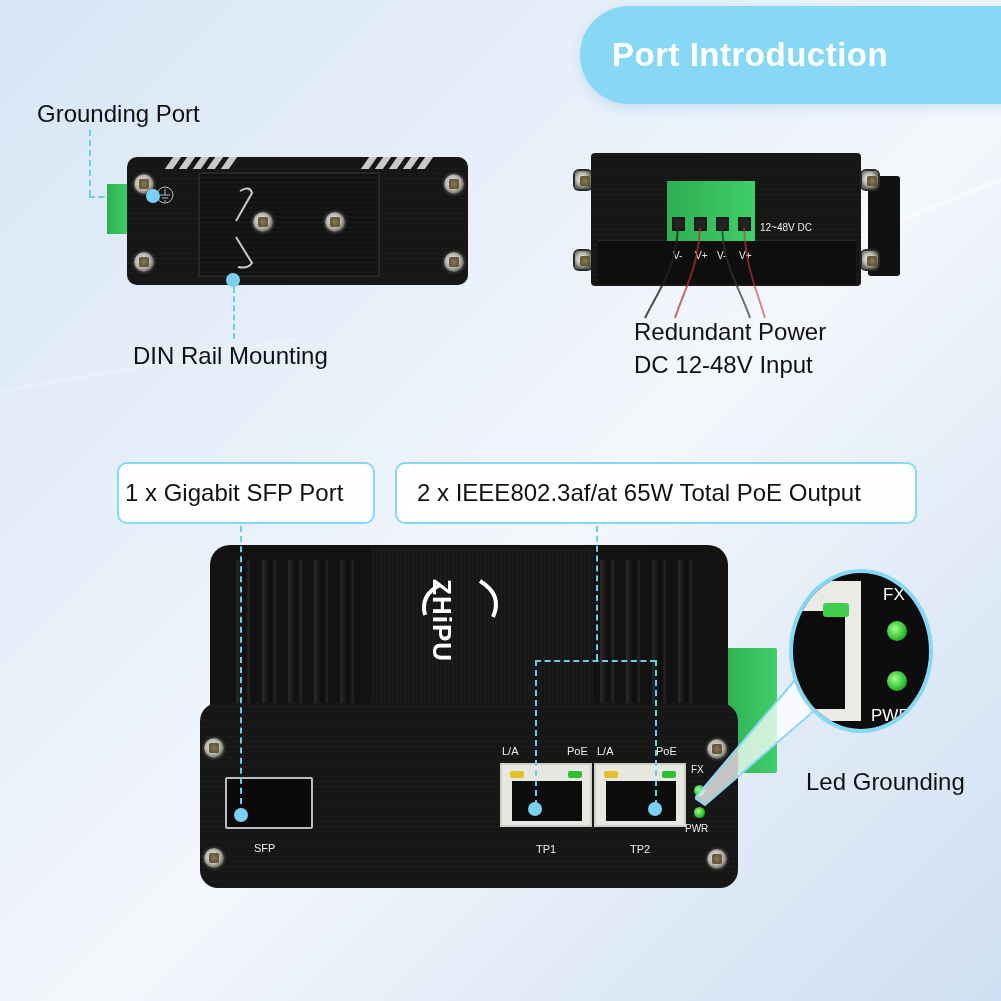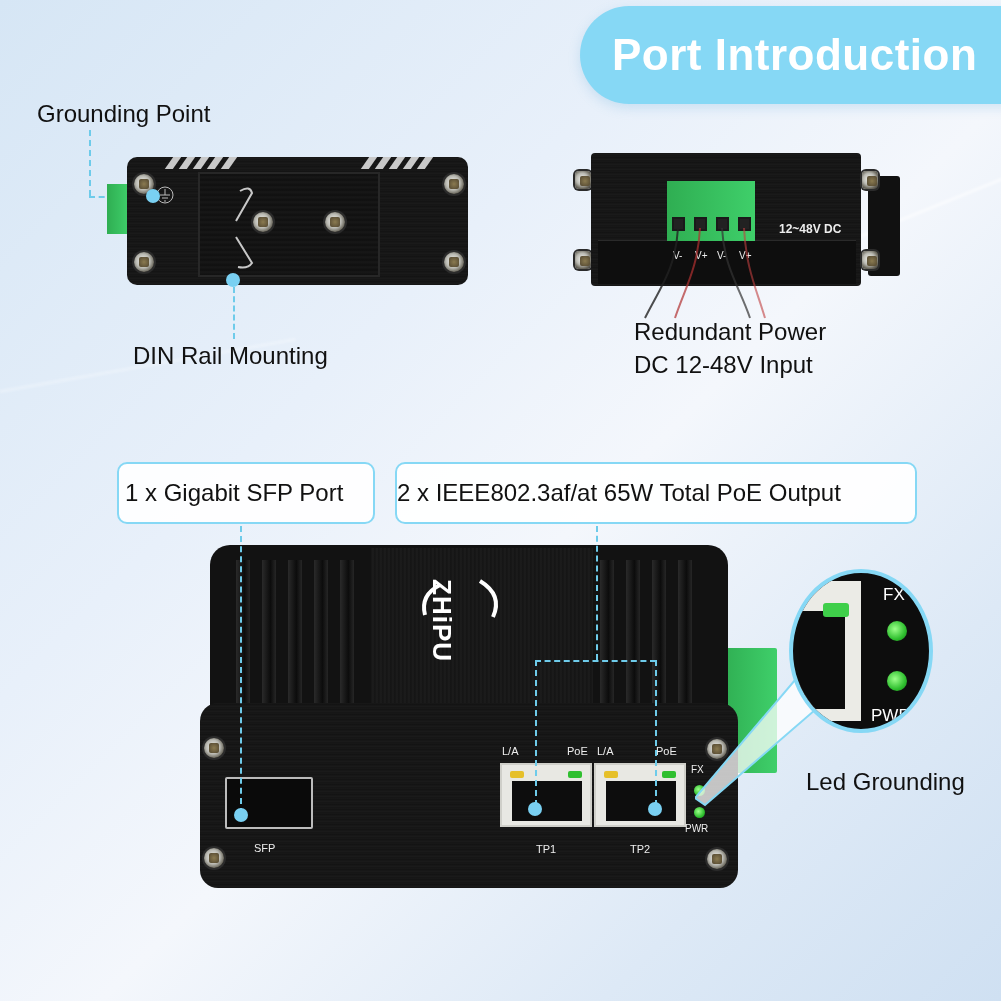--- a/index.html
+++ b/index.html
@@ -9,21 +9,21 @@
     font-family: "Liberation Sans", sans-serif;
     background: linear-gradient(135deg, #d6e6f5 0%, #e8f0fa 35%, #f4f7fc 55%, #dde9f6 80%, #cfe0f2 100%);
   }
   .streak { position: absolute; background: rgba(255,255,255,0.55); transform-origin: left center; height: 3px; filter: blur(1px); }
   .title-pill {
     position: absolute; left: 580px; top: 6px; width: 440px; height: 98px;
     background: #86d8f5; border-radius: 50px 0 0 50px;
     display: flex; align-items: center; padding-left: 32px;
     box-shadow: 0 4px 12px rgba(100,170,220,0.25);
   }
-  .title-pill span { color: #fff; font-weight: bold; font-size: 44px; letter-spacing: 0.5px; }
+  .title-pill span { color: #fff; font-weight: bold; font-size: 33px; letter-spacing: 0.5px; }
 
   .label { position: absolute; color: #111; font-size: 24px; white-space: nowrap; }
 
   .dash-v { position: absolute; border-left: 2px dashed #6ecbea; width: 0; }
   .dash-h { position: absolute; border-top: 2px dashed #6ecbea; height: 0; }
   .dot { position: absolute; width: 14px; height: 14px; border-radius: 50%; background: #79d0f2; }
 
   
   .metal {
     background: repeating-linear-gradient(0deg, #141414 0px, #1c1c1c 2px, #121212 3px, #191919 5px);
@@ -73,21 +73,21 @@
 </head>
 <body>
 
 <div class="streak" style="left:860px;top:235px;width:160px;transform:rotate(-22deg);"></div>
 <div class="streak" style="left:0;top:390px;width:300px;transform:rotate(-10deg);opacity:.5"></div>
 
 <div class="title-pill">
   <span>Port Introduction</span>
 </div>
 
-<div class="label" style="left:37px;top:100px;">Grounding Point</div>
+<div class="label" style="left:37px;top:100px;">Grounding Port</div>
 <div class="dash-v" style="left:89px;top:130px;height:66px;"></div>
 <div class="dash-h" style="left:89px;top:196px;width:64px;"></div>
 
 <div class="green-block" style="left:107px;top:184px;width:22px;height:50px;"></div>
 <div class="dev1 metal">
   <div class="fin" style="left:42px;"></div>
     <div class="fin" style="left:56px;"></div>
     <div class="fin" style="left:70px;"></div>
     <div class="fin" style="left:84px;"></div>
     <div class="fin" style="left:98px;"></div>
@@ -124,38 +124,38 @@
 <div style="position:absolute;left:598px;top:240px;width:258px;height:44px;background:#0e0e0e;border-top:1px solid #2a2a2a;"></div>
 <div style="position:absolute;left:868px;top:176px;width:32px;height:100px;background:#111;border-radius:3px;"></div>
 <div class="screw" style="left:862px;top:171px;width:16px;height:18px;border-radius:4px;"></div>
 <div class="screw" style="left:862px;top:251px;width:16px;height:18px;border-radius:4px;"></div>
 
 <div class="green-block" style="left:667px;top:181px;width:88px;height:60px;"></div>
 <div class="term-slot" style="left:672px;top:217px;"></div>
 <div class="term-slot" style="left:694px;top:217px;"></div>
 <div class="term-slot" style="left:716px;top:217px;"></div>
 <div class="term-slot" style="left:738px;top:217px;"></div>
-<div class="dev-text" style="left:779px;top:222px;font-size:12px;font-weight:bold;">12~48V DC</div>
+<div class="dev-text" style="left:760px;top:222px;font-size:10px;">12~48V DC</div>
 <div class="dev-text" style="left:673px;top:250px;font-size:10px;">V-</div>
 <div class="dev-text" style="left:695px;top:250px;font-size:10px;">V+</div>
 <div class="dev-text" style="left:717px;top:250px;font-size:10px;">V-</div>
 <div class="dev-text" style="left:739px;top:250px;font-size:10px;">V+</div>
 <svg style="position:absolute;left:640px;top:228px;" width="140" height="95">
   <path d="M38 0 C36 40 20 60 5 90" stroke="#222" stroke-width="2" fill="none" opacity=".8"></path>
   <path d="M60 0 C58 40 45 60 35 90" stroke="#b03030" stroke-width="2" fill="none" opacity=".7"></path>
   <path d="M82 0 C84 40 100 60 110 90" stroke="#333" stroke-width="2" fill="none" opacity=".7"></path>
   <path d="M104 0 C106 40 116 60 125 90" stroke="#c04040" stroke-width="2" fill="none" opacity=".6"></path>
 </svg>
 <div class="label" style="left:634px;top:318px;">Redundant Power</div>
 <div class="label" style="left:634px;top:351px;">DC 12-48V Input</div>
 
 <div class="callout-box" style="left:117px;top:462px;width:258px;">
   <span>1 x Gigabit SFP Port</span>
 </div>
-<div class="callout-box" style="left:395px;top:462px;width:522px;padding-left:0;">
+<div class="callout-box" style="left:395px;top:462px;width:522px;padding-left:20px;">
   <span>2 x IEEE802.3af/at 65W Total PoE Output</span>
 </div>
 
 <div class="green-block" style="left:722px;top:648px;width:55px;height:125px;border-radius:2px;"></div>
 <div class="dev3-top"></div>
 <div class="dev3-fin" style="left:236px;"></div>
 <div class="dev3-fin" style="left:262px;"></div>
 <div class="dev3-fin" style="left:288px;"></div>
 <div class="dev3-fin" style="left:314px;"></div>
 <div class="dev3-fin" style="left:340px;"></div>

